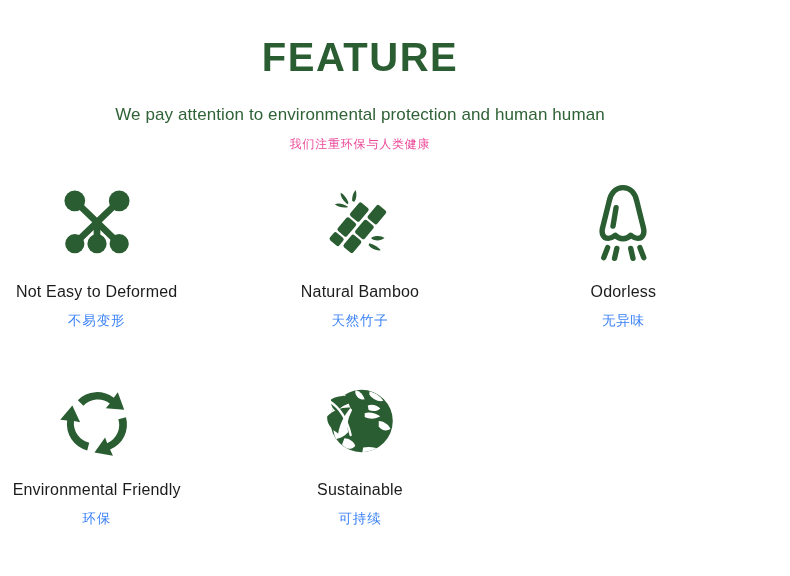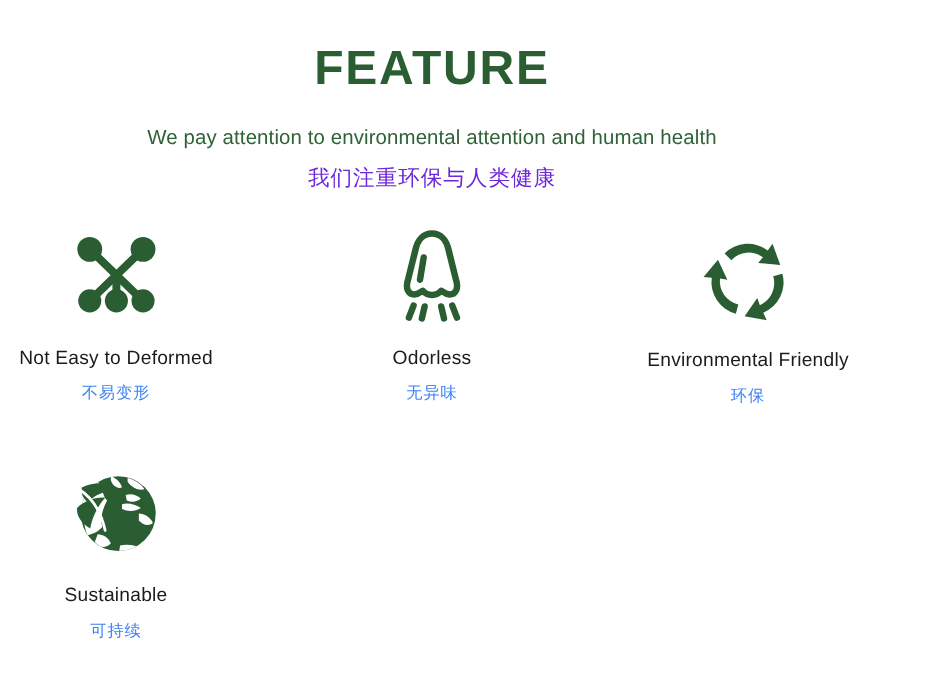--- a/index.html
+++ b/index.html
@@ -45,22 +45,22 @@
   .subtitle-en {
     margin-top: 27px;
     font-size: 17px;
     font-weight: 400;
     color: #2f6236;
     letter-spacing: 0.1px;
   }
 
   .subtitle-cn {
     margin-top: 11px;
-    font-size: 18px;
-    color: #6d28d9;
+    font-size: 12px;
+    color: #ec4899;
     letter-spacing: 0.8px;
   }
 
   
   .feature-grid {
     width: 790px;
     margin-top: 24px;
     display: grid;
     grid-template-columns: repeat(3, 1fr);
     grid-template-rows: repeat(2, 196px);
@@ -105,21 +105,21 @@
   
   .row2 .icon-wrap { margin-top: 2px; }
 </style>
 </head>
 <body>
 
 <div class="page">
 
   <div class="header">
     <div class="feature-title">FEATURE</div>
-    <div class="subtitle-en">We pay attention to environmental attention and human health</div>
+    <div class="subtitle-en">We pay attention to environmental protection and human human</div>
     <div class="subtitle-cn">我们注重环保与人类健康</div>
   </div>
 
   <div class="feature-grid">
 
     <div class="feature-cell">
       <div class="icon-wrap">
         <svg width="74" height="74" viewBox="0 0 100 100">
           <g stroke="#2a5d31" stroke-width="9" stroke-linecap="round" fill="none">
             <line x1="20" y1="20" x2="80" y2="78"></line>
@@ -132,20 +132,47 @@
             <circle cx="20" cy="78" r="13"></circle>
             <circle cx="80" cy="78" r="13"></circle>
             <circle cx="50" cy="78" r="13"></circle>
           </g>
         </svg>
       </div>
       <div class="label-en">Not Easy to Deformed</div>
       <div class="label-cn">不易变形</div>
     </div>
 
+    <div class="feature-cell">
+      <div class="icon-wrap">
+        <svg width="72" height="72" viewBox="0 0 100 100">
+          <g fill="#2a5d31">
+
+            <g transform="rotate(40 50 50)">
+              <rect x="52" y="14" width="17" height="24" rx="3"></rect>
+              <rect x="52" y="41" width="17" height="24" rx="3"></rect>
+              <rect x="52" y="68" width="17" height="22" rx="3"></rect>
+
+              <rect x="31" y="27" width="17" height="24" rx="3"></rect>
+              <rect x="31" y="54" width="17" height="24" rx="3"></rect>
+              <rect x="31" y="81" width="17" height="14" rx="3"></rect>
+            </g>
+
+            <path d="M33 27 C25 22 19 22 15 24 C20 28 27 29 33 28 Z"></path>
+            <path d="M34 22 C31 14 27 10 23 8 C23 14 27 20 33 24 Z"></path>
+            <path d="M39 19 C39 12 41 7 44 4 C46 10 45 16 42 21 Z"></path>
+
+            <path d="M66 70 C74 67 80 68 84 71 C79 75 71 75 66 72 Z"></path>
+            <path d="M63 78 C70 80 76 84 79 88 C73 89 66 86 62 81 Z"></path>
+          </g>
+        </svg>
+      </div>
+      <div class="label-en">Natural Bamboo</div>
+      <div class="label-cn">天然竹子</div>
+    </div>
 
     <div class="feature-cell">
       <div class="icon-wrap">
         <svg width="78" height="80" viewBox="0 0 100 104">
           <g stroke="#2a5d31" fill="none" stroke-width="7" stroke-linecap="round" stroke-linejoin="round">
 
             <path d="M50 6
                      C40 6 34 14 32 24
                      L24 56
                      C21 65 24 72 31 72

